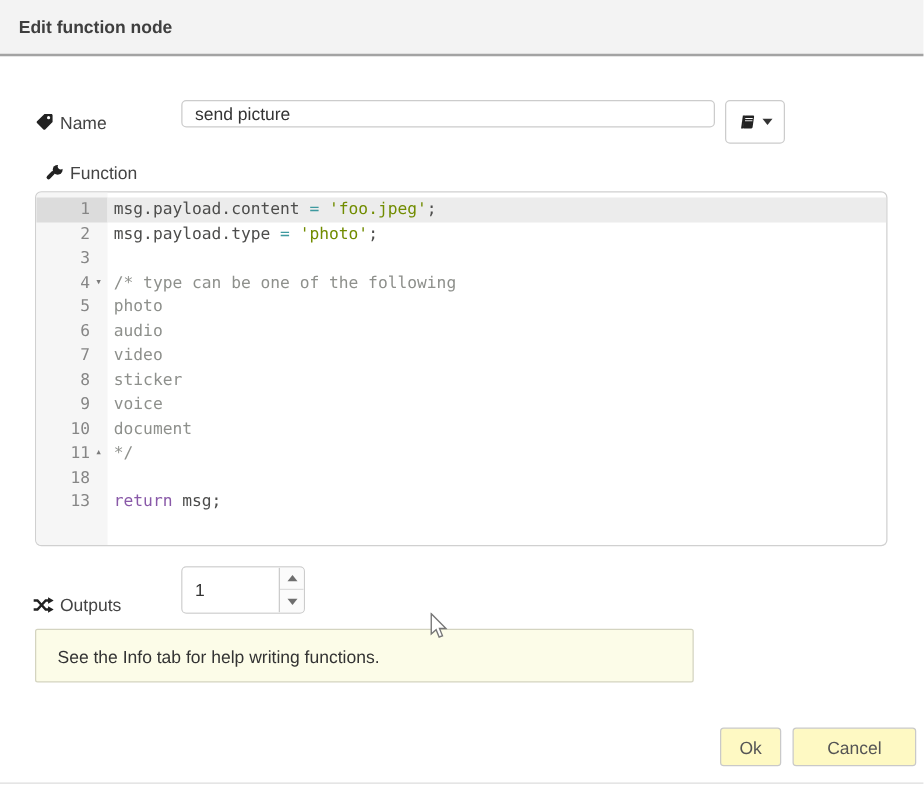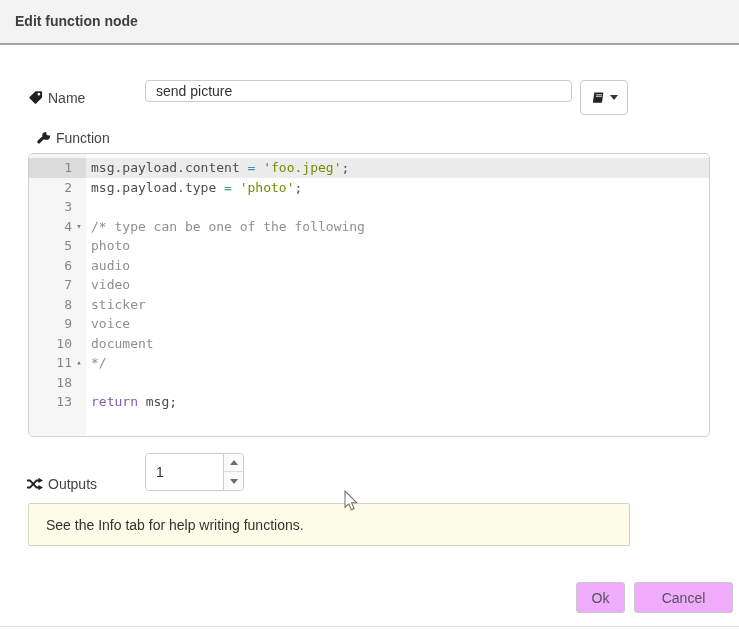--- a/index.html
+++ b/index.html
@@ -64,26 +64,26 @@
   .spin-btn { position:absolute; left:0; width:100%; height:50%; display:flex;
               align-items:center; justify-content:center; cursor:pointer; background:transparent; border:none; }
   .spin-up   { top:0; border-bottom:1px solid #ddd; }
   .spin-down { bottom:0; }
   .tri-up   { width:0; height:0; border-left:4px solid transparent; border-right:4px solid transparent;
               border-bottom:5px solid #6e6e6e; }
   .tri-down { width:0; height:0; border-left:4px solid transparent; border-right:4px solid transparent;
               border-top:5px solid #6e6e6e; }
 
   
-  .tip { position:absolute; left:28px; top:503px; width:602px; height:43px;
+  .tip { position:absolute; left:28px; top:503px; width:527px; height:43px;
          background:var(--tip-bg,#fcfce8); border:1px solid #d4d4c0; border-radius:2px;
          display:flex; align-items:center; padding-left:17px; font-size:14px; color:#333; }
 
   
-  .btn { position:absolute; top:582px; height:31px; background:#f0abfc; border:1px solid #c9c9c9;
+  .btn { position:absolute; top:582px; height:31px; background:#fef9c3; border:1px solid #c9c9c9;
          border-radius:3px; font-size:14px; color:#555; font-family:"Liberation Sans",sans-serif;
          cursor:pointer; }
   .btn-ok { left:576px; width:49px; }
   .btn-cancel { left:634px; width:99px; }
 
   .bottom-line { position:absolute; left:0; top:626px; width:739px; height:0;
                  border-top:1px solid #ddd; }
 
   .cursor { position:absolute; left:344px; top:490px; pointer-events:none; }
 </style>

